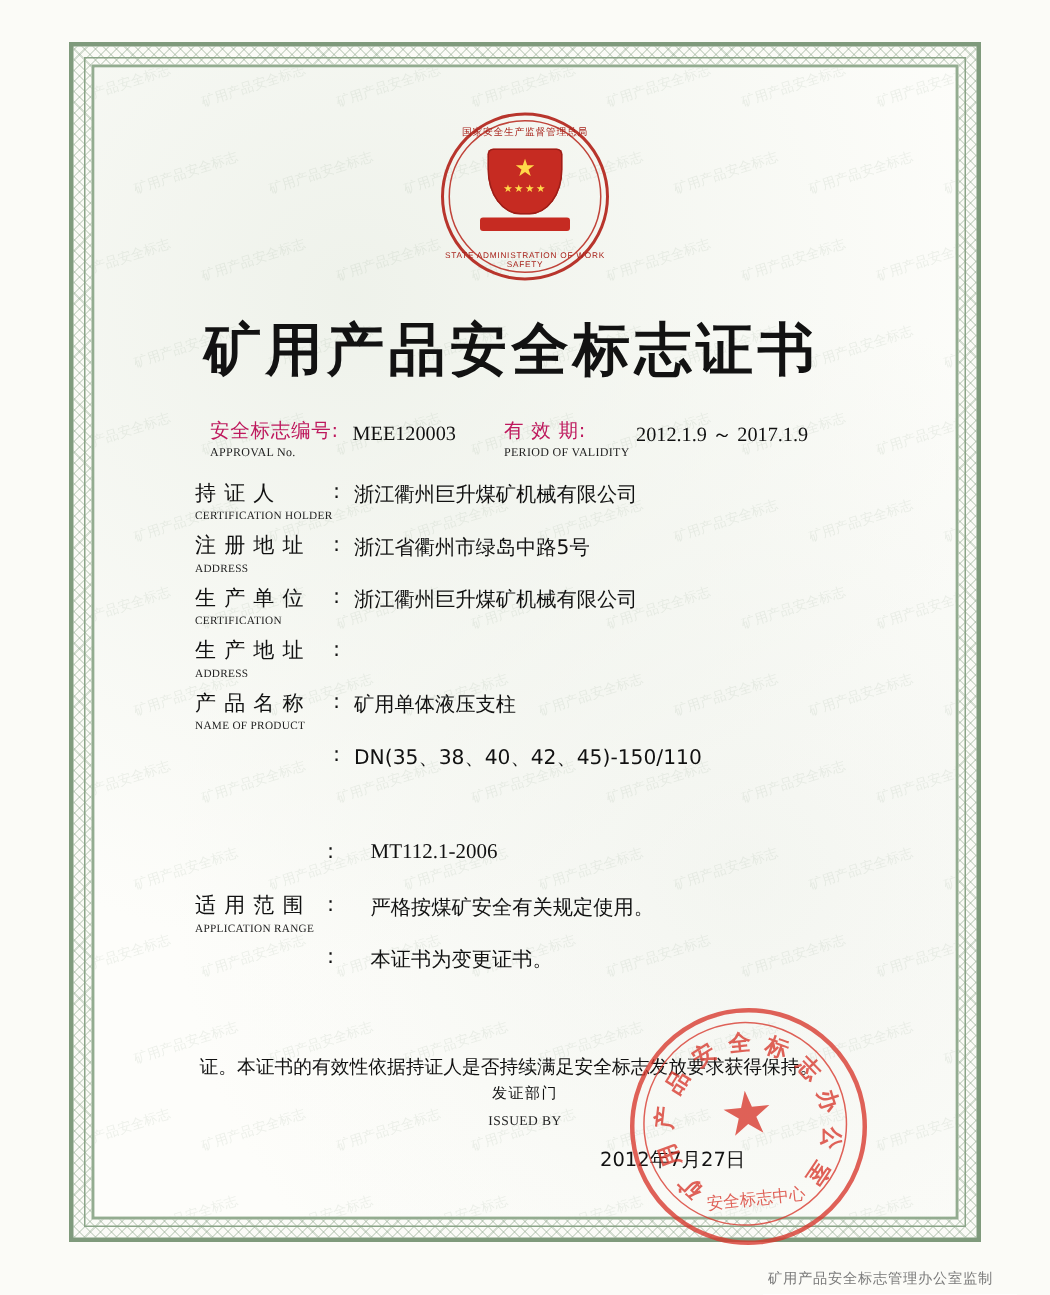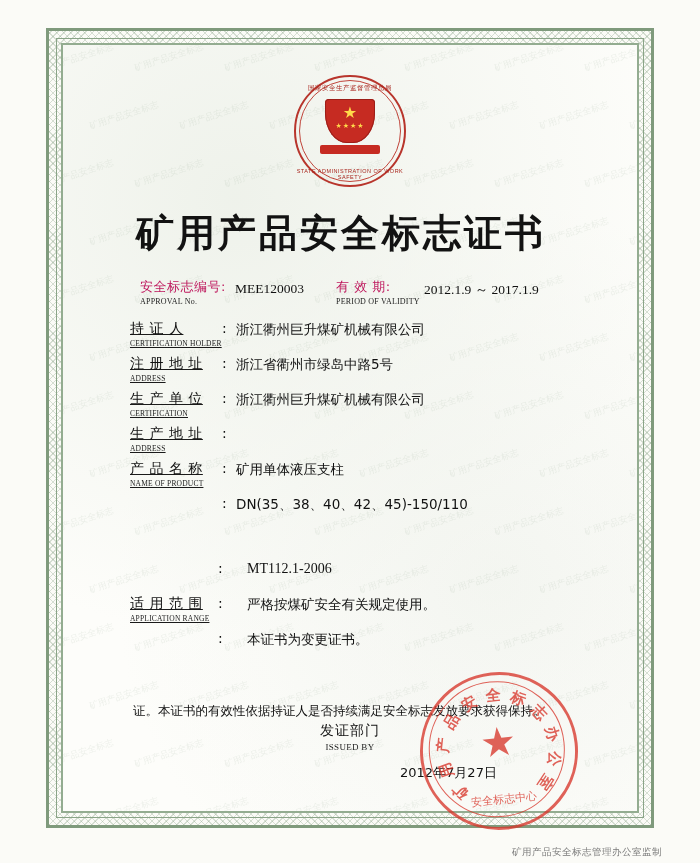--- a/index.html
+++ b/index.html
@@ -252,21 +252,20 @@
   }
   .row {
     position: relative;
     height: 35px;
   }
   .row .label-box {
     position: absolute;
     left: 130px;
     top: 0;
     width: 112px;
-    text-decoration: underline;
   }
   .row .label-cn {
     font-family: "DejaVu Sans", "Liberation Sans", sans-serif;
     font-size: 14px;
     letter-spacing: 0.5px;
     color: #111;
     white-space: nowrap;
   }
   .row .label-en {
     font-family: "Liberation Serif", serif;
@@ -324,21 +323,21 @@
   .statement .l2 { margin-left: -22px; }
 
   
   .issued-cn {
     position: absolute;
     left: 0;
     top: 722px;
     width: 700px;
     text-align: center;
     font-family: "DejaVu Sans", "Liberation Sans", sans-serif;
-    font-size: 14px;
+    font-size: 10px;
     letter-spacing: 1px;
     color: #111;
   }
   .issued-en {
     position: absolute;
     left: 0;
     top: 742px;
     width: 700px;
     text-align: center;
     font-family: "Liberation Serif", serif;

